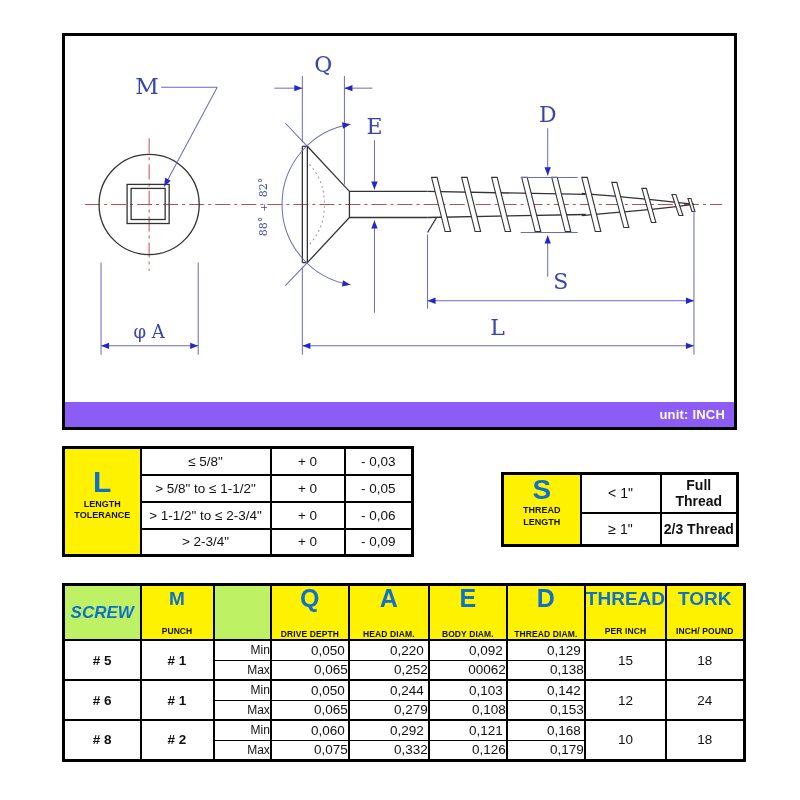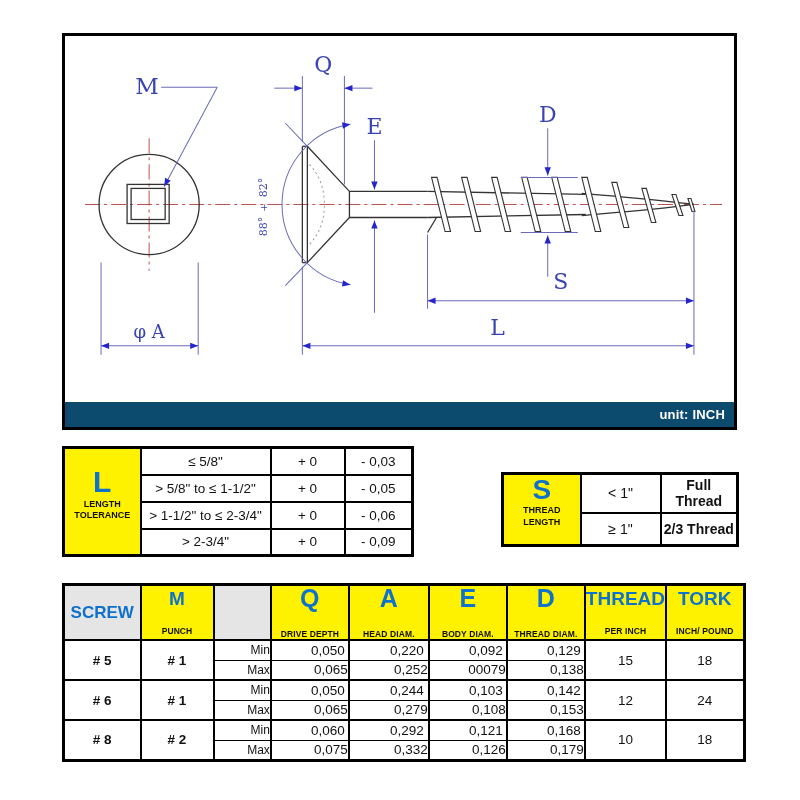--- a/index.html
+++ b/index.html
@@ -8,21 +8,21 @@
     font-family:"Liberation Sans", sans-serif;position:relative;color:#111;
   }
   
   .panel{
     position:absolute;left:62px;top:33px;width:675px;height:397px;
     border:3px solid #000;box-sizing:border-box;background:#fff;
     display:flex;flex-direction:column;
   }
   .panel svg{display:block;flex:1 1 auto;}
   .unitbar{
-    height:25px;background:#0c4a6e;color:#fff;font-weight:bold;font-size:13px;
+    height:25px;background:#8b5cf6;color:#fff;font-weight:bold;font-size:13px;
     display:flex;align-items:center;justify-content:flex-end;padding-right:9px;
     letter-spacing:0.2px;flex:0 0 auto;
   }
   .dimlabel{font-family:"DejaVu Serif", serif;fill:#3a44b0;}
   .oline{stroke:#333;stroke-width:1.3;fill:none;}
   .dline{stroke:#6a6ab8;stroke-width:1;fill:none;}
   .blade{fill:#fff;stroke:#333;stroke-width:1.1;}
   .cline{stroke:#c05050;stroke-width:1;fill:none;stroke-dasharray:15 4 3 4;}
   .dotted{stroke:#999;stroke-width:1;fill:none;stroke-dasharray:2 3;}
   
@@ -36,21 +36,21 @@
   .ltable td{border:2px solid #000;font-size:13.5px;height:27px;}
   
   .stable{position:absolute;left:501px;top:472px;border:3px solid #000;}
   .stable td{border:2px solid #000;font-size:14px;height:29px;}
   .stable td.bold{font-weight:bold;}
   .stable .keyletter{font-size:28px;}
   
   .spec{position:absolute;left:62px;top:583px;border:3px solid #000;}
   .spec td,.spec th{border:2px solid #000;}
   .spec th{height:45px;background:#fff200;font-weight:bold;}
-  .spec th.white{background:#e5e5e5;}
+  .spec th.white{background:#bef264;font-style:italic;}
   .hbig{color:#0e72cc;font-weight:bold;font-size:25px;line-height:1.0;}
   .hbig.med{font-size:19px;}
   .hsub{font-size:8.5px;font-weight:bold;color:#111;margin-top:18px;letter-spacing:0.1px;}
   .screwhead{color:#0e72cc;font-weight:bold;font-size:17px;}
   .spec td{height:20px;font-size:13.5px;}
   .spec td.idcell{font-weight:bold;font-size:13.5px;}
   .spec td.mm{font-size:12px;}
   .spec td.thin-b{border-bottom-width:1px;padding-left:36px;}
   .spec td.thin-t{border-top-width:1px;text-align:right;}
 </style>
@@ -280,21 +280,21 @@
     <td class="thin-b">0,220</td>
     <td class="thin-b">0,092</td>
     <td class="thin-b">0,129</td>
     <td rowspan="2">15</td>
     <td rowspan="2">18</td>
   </tr>
   <tr>
     <td class="mm thin-t">Max</td>
     <td class="thin-t">0,065</td>
     <td class="thin-t">0,252</td>
-    <td class="thin-t">00079</td>
+    <td class="thin-t">00062</td>
     <td class="thin-t">0,138</td>
   </tr>
 
   <tr>
     <td class="idcell" rowspan="2"># 6</td>
     <td class="idcell" rowspan="2"># 1</td>
     <td class="mm thin-b">Min</td>
     <td class="thin-b">0,050</td>
     <td class="thin-b">0,244</td>
     <td class="thin-b">0,103</td>

